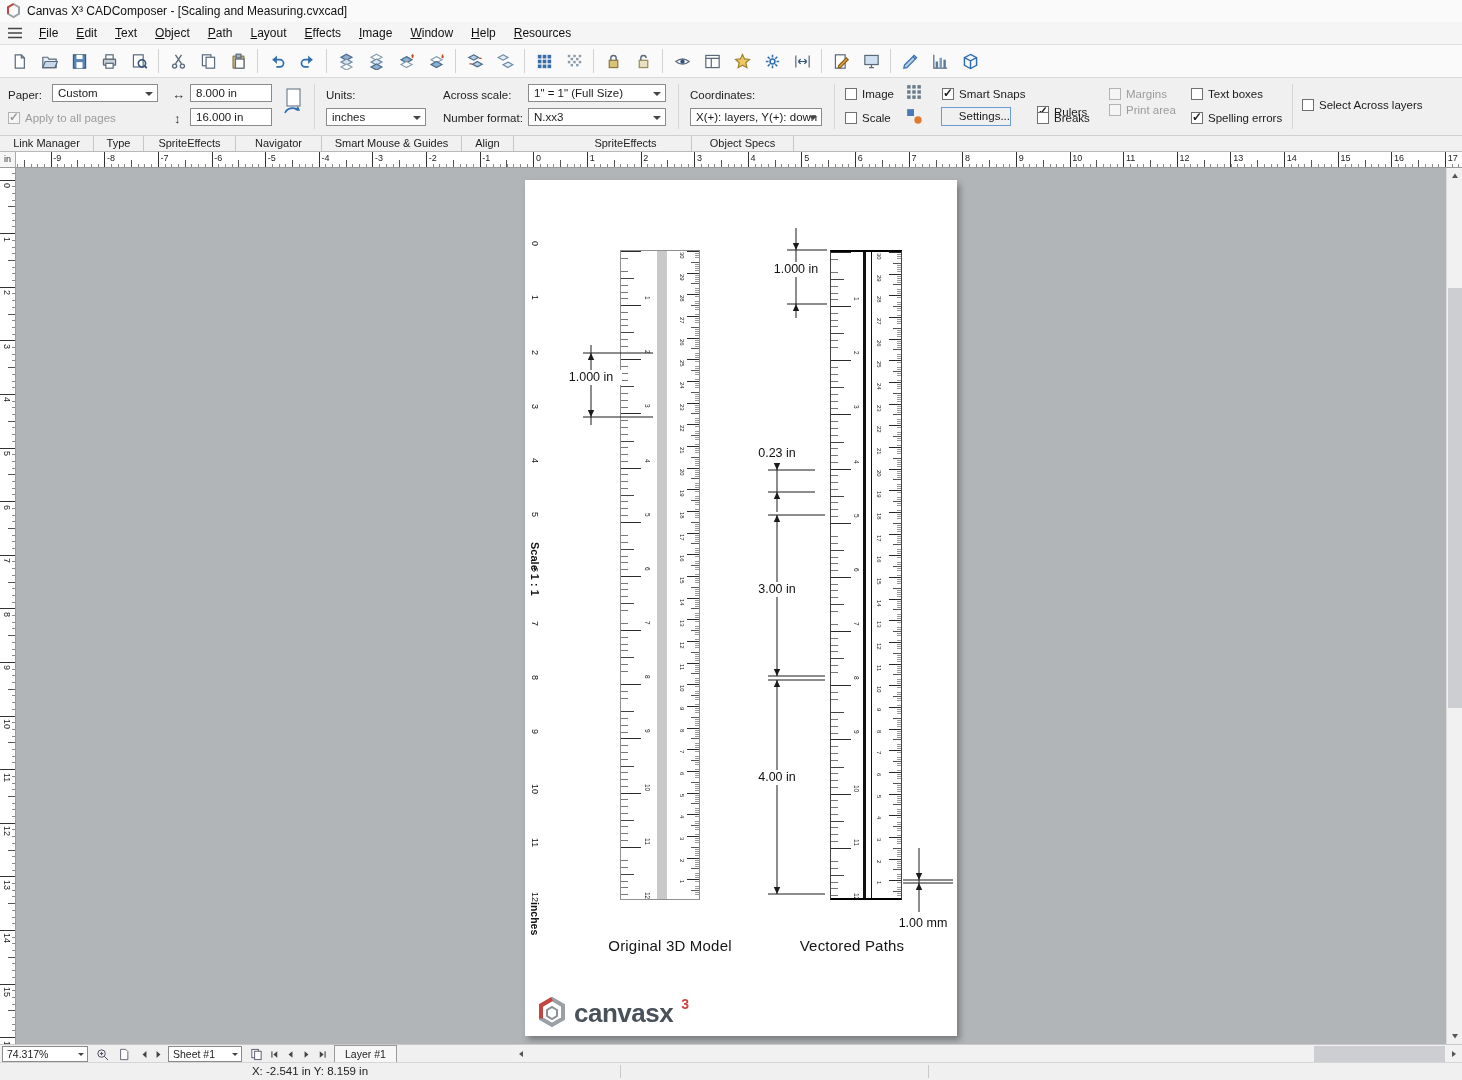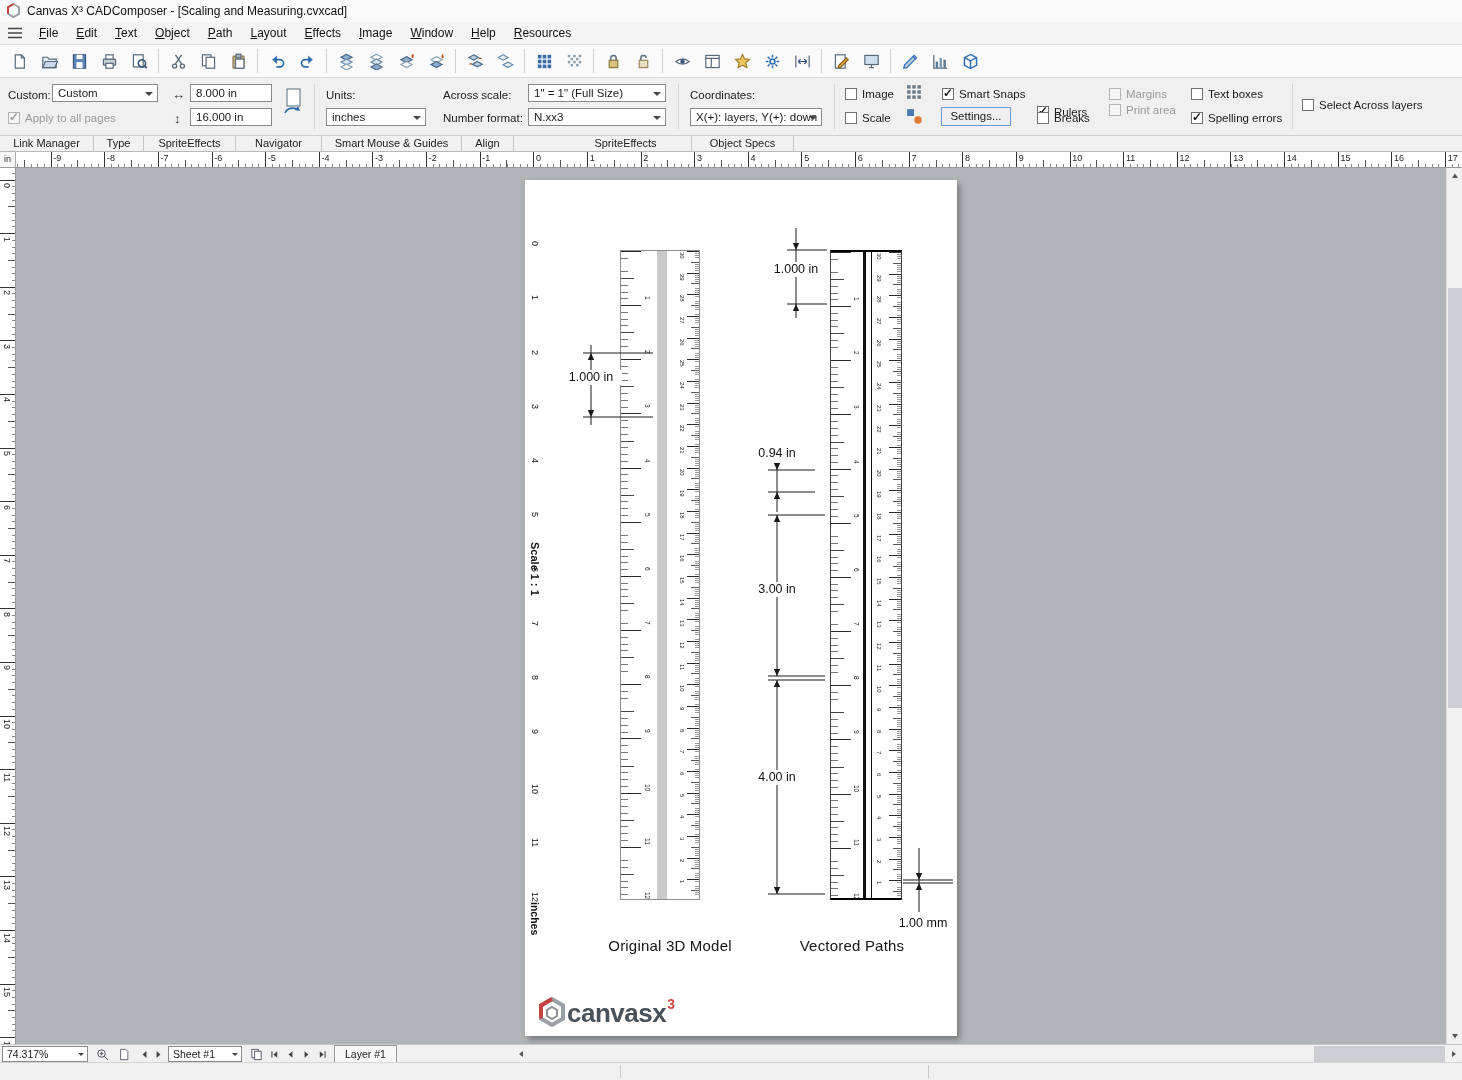--- a/index.html
+++ b/index.html
@@ -15,21 +15,21 @@
 
 #toolbar{position:absolute;left:0;top:44px;width:100%;height:34px;background:#fafafa;border-top:1px solid #e0e0e0;border-bottom:1px solid #d8d8d8;display:flex;align-items:center;padding-left:4px}
 .tbtn{width:30px;height:28px;display:flex;align-items:center;justify-content:center;border-radius:2px}
 .tsep{width:1px;height:24px;background:#d2d2d2;margin:0 4px}
 
 #props{position:absolute;left:0;top:78px;width:100%;height:58px;background:#f0f0f0;border-bottom:1px solid #cfcfcf}
 .plabel{position:absolute;font-size:11.5px;color:#222;white-space:nowrap}
 .sel{position:absolute;background:#fff;border:1px solid #8a8a8a;font-size:11.5px;line-height:16px;height:18px;padding:0 16px 0 5px;white-space:nowrap;overflow:hidden}
 .sel::after{content:"";position:absolute;right:4px;top:7px;border:4px solid transparent;border-top-color:#444}
 .inp{position:absolute;background:#fff;border:1px solid #8a8a8a;font-size:11.5px;line-height:16px;height:18px;padding:0 5px;white-space:nowrap}
-.btn{position:absolute;background:#f0f0f0;border:1px solid #6b9bd2;font-size:11.5px;height:19px;line-height:17px;text-align:center}
+.btn{position:absolute;background:#f0f0f0;border:1px solid #6b9bd2;font-size:11.5px;height:19px;line-height:17px;text-align:right}
 .cb{position:absolute;display:flex;align-items:center;gap:5px;font-size:11.5px;white-space:nowrap}
 .cb .box{width:12px;height:12px;border:1px solid #707070;background:#fff;position:relative;flex:none}
 .cb.on .box::after{content:"\2713";position:absolute;left:0;top:-3px;font-size:12px;font-weight:bold;color:#1a1a1a}
 .cb.dis .box{border-color:#b3b3b3;background:#f5f5f5}
 .cb.dis.on .box::after{color:#9d9d9d}
 .cb.dis .lbl{color:#9b9b9b}
 .psep{position:absolute;top:6px;bottom:6px;width:1px;background:#d6d6d6}
 .glyph{position:absolute;font-size:13px;color:#333}
 
 #ptabs{position:absolute;left:0;top:136px;width:100%;height:16px;background:#f1f1f1;border-bottom:1px solid #b8b8b8;display:flex}
@@ -60,21 +60,21 @@
 .inchL{left:0;width:22px;background-image:repeating-linear-gradient(to bottom,#2a2a2a 0 1px,transparent 1px 54.166px),repeating-linear-gradient(to bottom,#444 0 1px,transparent 1px 27.083px),repeating-linear-gradient(to bottom,#777 0 0.9px,transparent 0.9px 6.77px);background-size:20px 100%,13px 100%,7px 100%;background-position:left top}
 .cmR{right:0;width:12px;background-image:repeating-linear-gradient(to bottom,#2a2a2a 0 1px,transparent 1px 21.666px),repeating-linear-gradient(to bottom,#555 0 0.9px,transparent 0.9px 10.833px),repeating-linear-gradient(to bottom,#999 0 0.7px,transparent 0.7px 2.1666px);background-size:12px 100%,8px 100%,4px 100%;background-position:right top}
 .numcol{position:absolute;top:0;bottom:0}
 .rnum{left:0;font-size:6.5px;color:#222}
 .rnum-sm{left:0;font-size:6px;color:#222}
 #lr-strip{position:absolute;left:36px;width:10px;top:0;bottom:0;background:#c9c9c9}
 #rr-band{position:absolute;left:32px;width:9px;top:0;bottom:0;border-left:3px solid #101010;border-right:1.5px solid #101010}
 #dims{position:absolute;left:0;top:0;width:432px;height:856px}
 .dim-label{position:absolute;width:62px;text-align:center;font-size:12.5px;line-height:15px;background:#fff;color:#111}
 .caption{position:absolute;width:160px;text-align:center;font-size:15px;font-weight:500;letter-spacing:.2px;color:#151515}
-#logo{position:absolute;left:12px;top:816px;height:34px;display:flex;align-items:center;}
+#logo{position:absolute;left:12px;top:816px;height:34px;display:flex;align-items:center;gap:7px}
 .logo-word{font-size:26px;font-weight:bold;color:#49525a;letter-spacing:-.5px}
 .logo-sup{font-size:14px;font-weight:bold;color:#cf4742;position:relative;top:-9px;left:1px}
 
 #vscroll{position:absolute;right:0;top:168px;width:16px;height:876px;background:#f1f1f2;border-left:1px solid #dcdcdc}
 #vscroll .thumb{position:absolute;left:1px;width:14px;top:120px;height:420px;background:#cdced2}
 .sbtn{position:absolute;display:flex;align-items:center;justify-content:center;background:#f1f1f2}
 #hscrollrow{position:absolute;left:0;top:1044px;width:100%;height:18px;background:#f0f0f0;border-top:1px solid #c8c8c8}
 #blc{position:absolute;left:0;top:0;width:512px;height:18px;background:#f0f0f0}
 .zoombox{position:absolute;top:1px;height:16px;background:#fff;border:1px solid #8a8a8a;font-size:10.5px;line-height:14px;padding:0 14px 0 4px}
 .zoombox::after{content:"";position:absolute;right:3px;top:6px;border:3.5px solid transparent;border-top-color:#444}
@@ -337,21 +337,21 @@
       </div>
       <div class="tbtn">
         <svg viewBox="0 0 14 14" width="17" height="17">
           <path d="M7 1.2l5 2.6v6.4l-5 2.6-5-2.6V3.8z" fill="none" stroke="#2e6db0" stroke-width="1.2"></path>
           <path d="M2 3.8l5 2.6 5-2.6M7 6.4v6.4" fill="none" stroke="#2e6db0" stroke-width="1.2"></path>
         </svg>
       </div>
     </div>
 
   <div id="props">
-    <span class="plabel" style="left:8px;top:11px">Custom:</span>
+    <span class="plabel" style="left:8px;top:11px">Paper:</span>
     <div class="sel" style="left:52px;top:6px;width:106px">Custom</div>
     <span class="cb on dis" style="left:8px;top:34px">
       <span class="box"></span>
       <span class="lbl">Apply to all pages</span>
     </span>
     <span class="glyph" style="left:172px;top:9px">↔</span>
     <div class="inp" style="left:190px;top:6px;width:82px">8.000 in</div>
     <span class="glyph" style="left:174px;top:33px">↕</span>
     <div class="inp" style="left:190px;top:30px;width:82px">16.000 in</div>
     <svg style="position:absolute;left:282px;top:10px" width="22" height="28" viewBox="0 0 22 28">
@@ -657,21 +657,21 @@
             <polygon points="252,496 248.8,489 255.2,489"></polygon>
           <polygon points="252,500 248.8,507 255.2,507"></polygon>
             <polygon points="252,714 248.8,707 255.2,707"></polygon>
           <polygon points="394,700 390.8,693 397.2,693"></polygon>
             <polygon points="394,703 390.8,710 397.2,710"></polygon>
         </g>
       </svg>
 
       <span class="dim-label" style="left:35px;top:190px">1.000 in</span>
       <span class="dim-label" style="left:240px;top:82px">1.000 in</span>
-      <span class="dim-label" style="left:221px;top:266px">0.94 in</span>
+      <span class="dim-label" style="left:221px;top:266px">0.23 in</span>
       <span class="dim-label" style="left:221px;top:402px">3.00 in</span>
       <span class="dim-label" style="left:221px;top:590px">4.00 in</span>
       <span class="dim-label" style="left:363px;top:736px;width:70px">1.00 mm</span>
 
       <span class="caption" style="left:65px;top:757px">Original 3D Model</span>
       <span class="caption" style="left:247px;top:757px">Vectored Paths</span>
 
       <div id="logo">
         <svg width="30" height="32" viewBox="0 0 30 32">
           <path d="M15 2l11 6.5v13L15 28 4 21.5v-13z" fill="none" stroke="#9aa0a6" stroke-width="4"></path>
@@ -762,17 +762,18 @@
         <div id="hthumb"></div>
       </div>
     <div class="sbtn" style="right:0;top:0;width:17px;height:17px">
         <svg width="8" height="8" viewBox="0 0 8 8">
           <path d="M2 1l4 3-4 3z" fill="#555"></path>
         </svg>
       </div>
   </div>
 
   <div id="statusbar">
+    <div class="scell" style="left:0;width:620px;text-align:center">X: -2.541 in Y: 8.159 in</div>
     <div class="ssep" style="left:620px"></div>
     <div class="ssep" style="left:928px"></div>
   </div>
 
 </div>
 
 </body></html>

